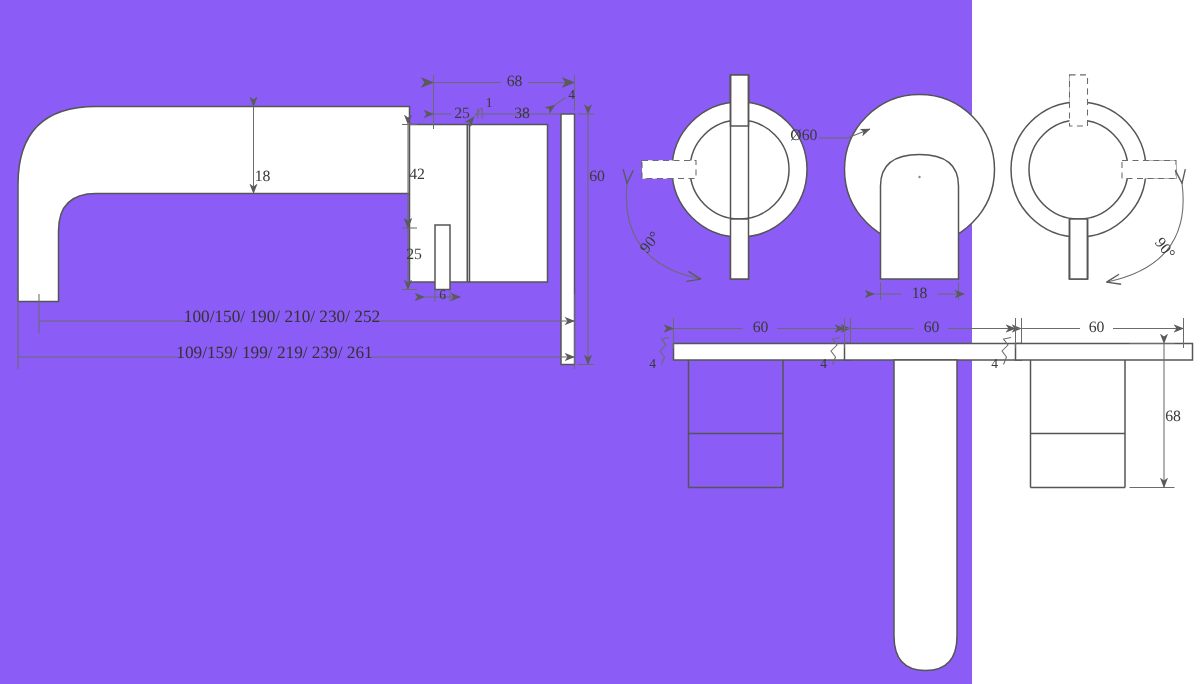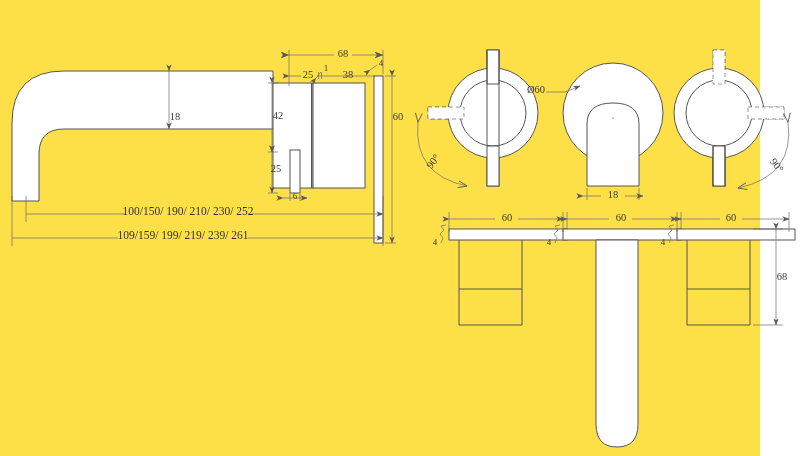--- a/index.html
+++ b/index.html
@@ -8,23 +8,23 @@
     background: #ffffff;
   }
   body {
     width: 800px;
     height: 456px;
     font-family: "Liberation Sans", sans-serif;
     overflow: hidden;
   }
   #drawing-root {
     position: relative;
-    width: 760px;
+    width: 648px;
     height: 456px;
-    background: #fde047;
+    background: #8b5cf6;
   }
   svg.cad {
     position: absolute;
     top: 0;
     left: 0;
     width: 800px;
     height: 456px;
     display: block;
   }
   .ln-obj {

